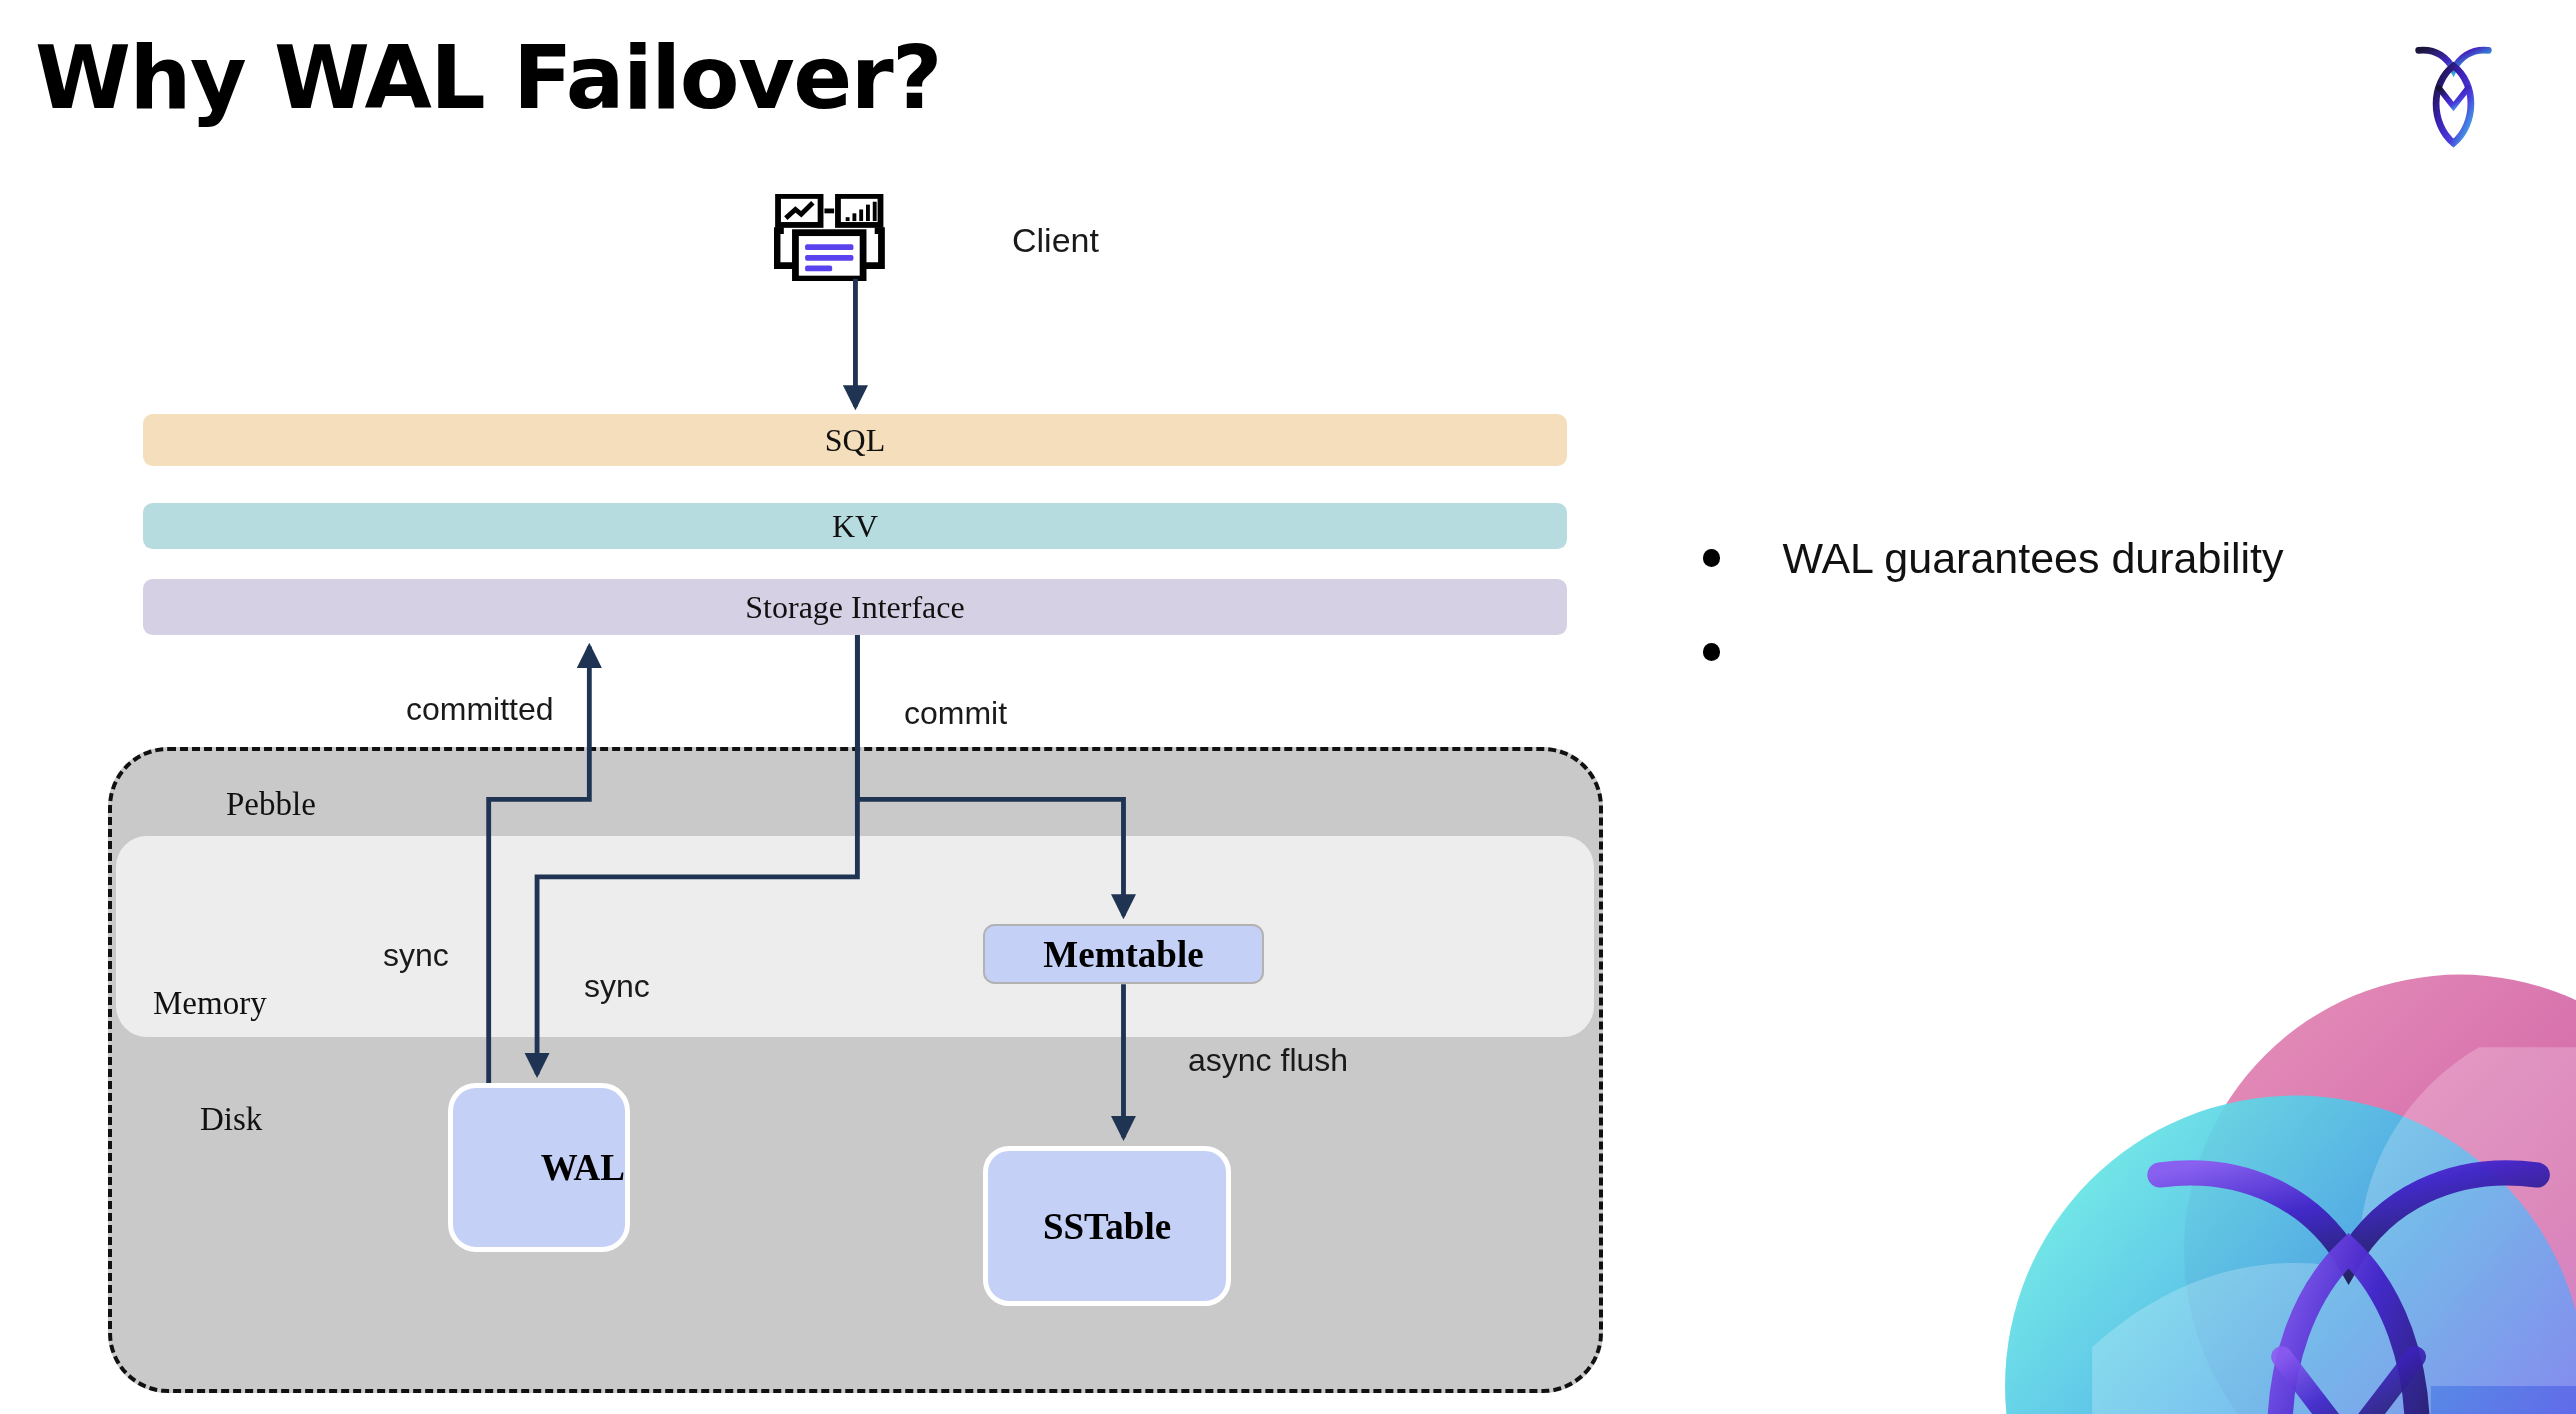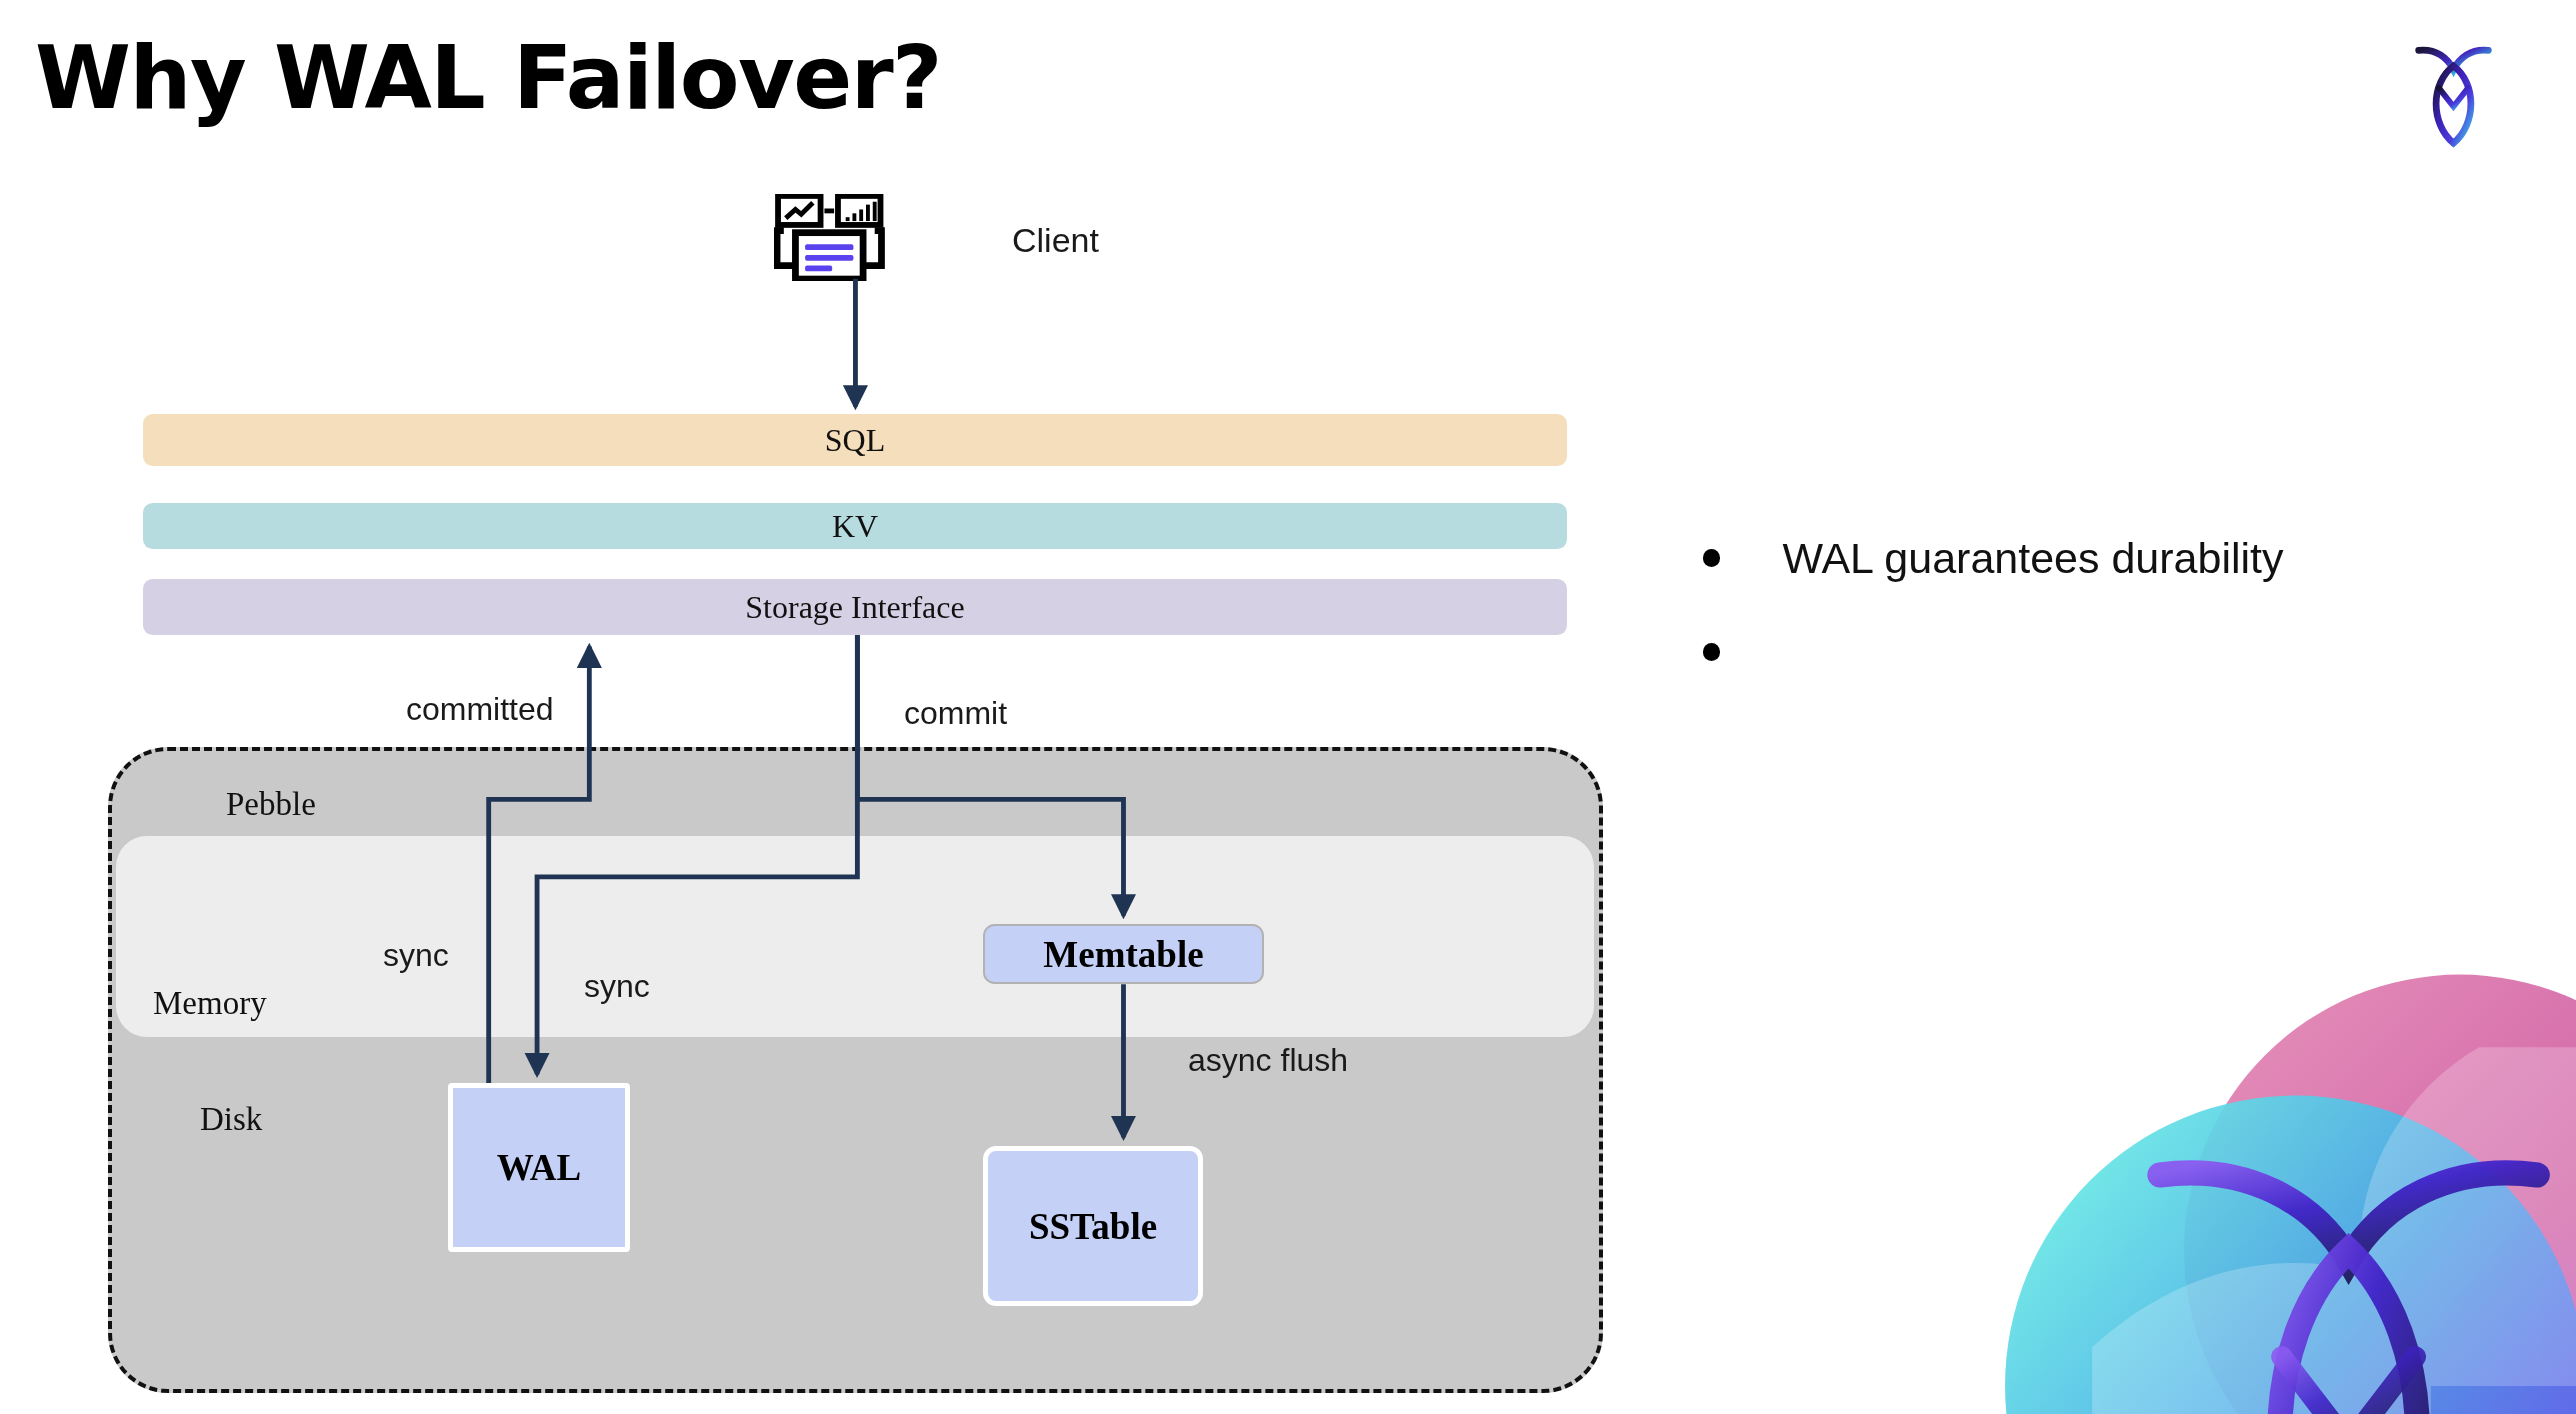--- a/index.html
+++ b/index.html
@@ -129,26 +129,27 @@
     box-sizing: border-box;
   }
   #node-memtable {
     left: 983px; top: 924px; width: 281px; height: 60px;
     border: 2.9px solid #b2b2b2;
     border-radius: 11.6px;
   }
   #node-wal {
     left: 448px; top: 1083px; width: 182px; height: 169px;
     border: 5.8px solid #ffffff;
-    border-radius: 4px;
+    border-radius: 28px;
+    justify-content: flex-end;
   }
   #node-sstable {
-    left: 983px; top: 1146px; width: 220px; height: 160px;
+    left: 983px; top: 1146px; width: 248px; height: 160px;
     border: 5.8px solid #ffffff;
-    border-radius: 13px;
+    border-radius: 26px;
   }
 
   
   .edge-label {
     position: absolute;
     font-size: 32px;
     color: #1a1a1a;
     white-space: nowrap;
   }
   #label-committed  { left: 406px;  top: 691px; text-align: right; }

